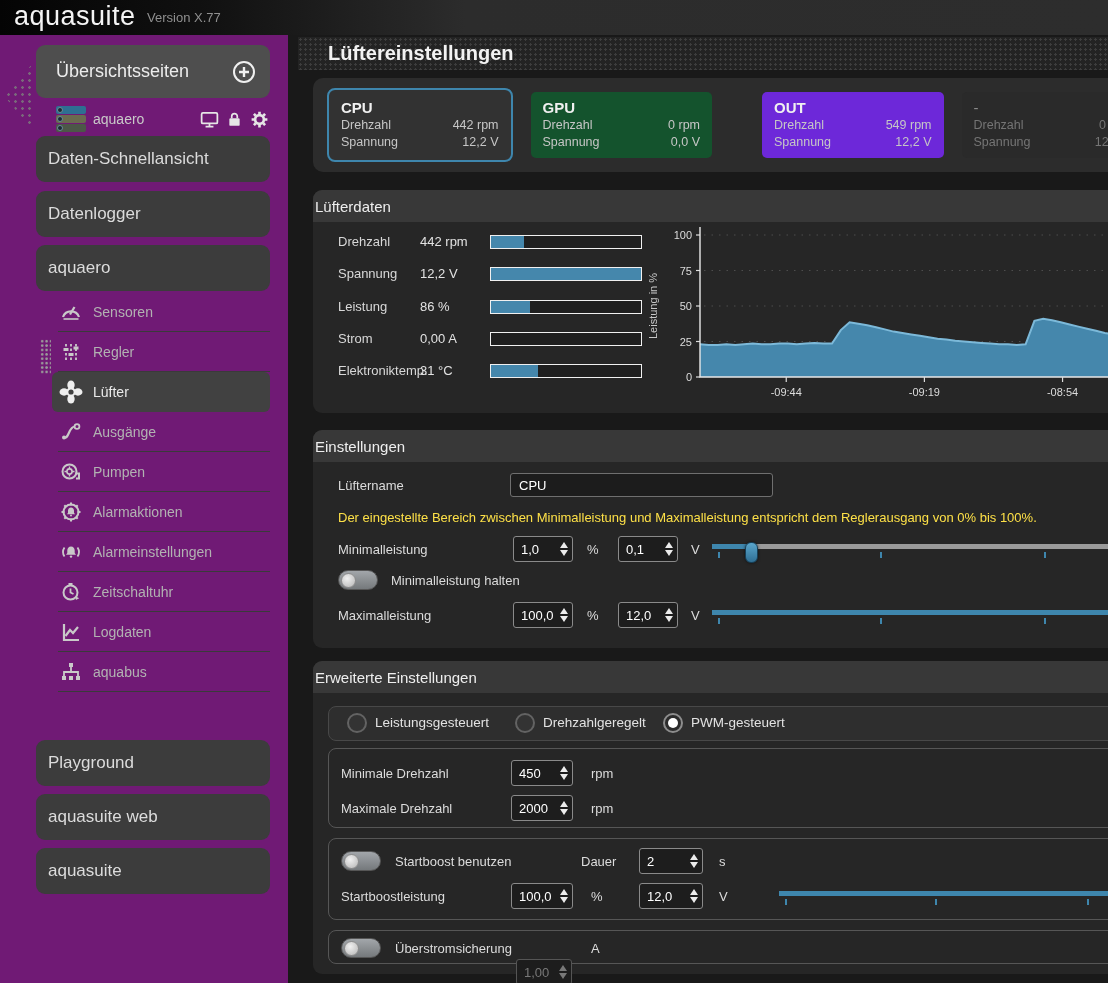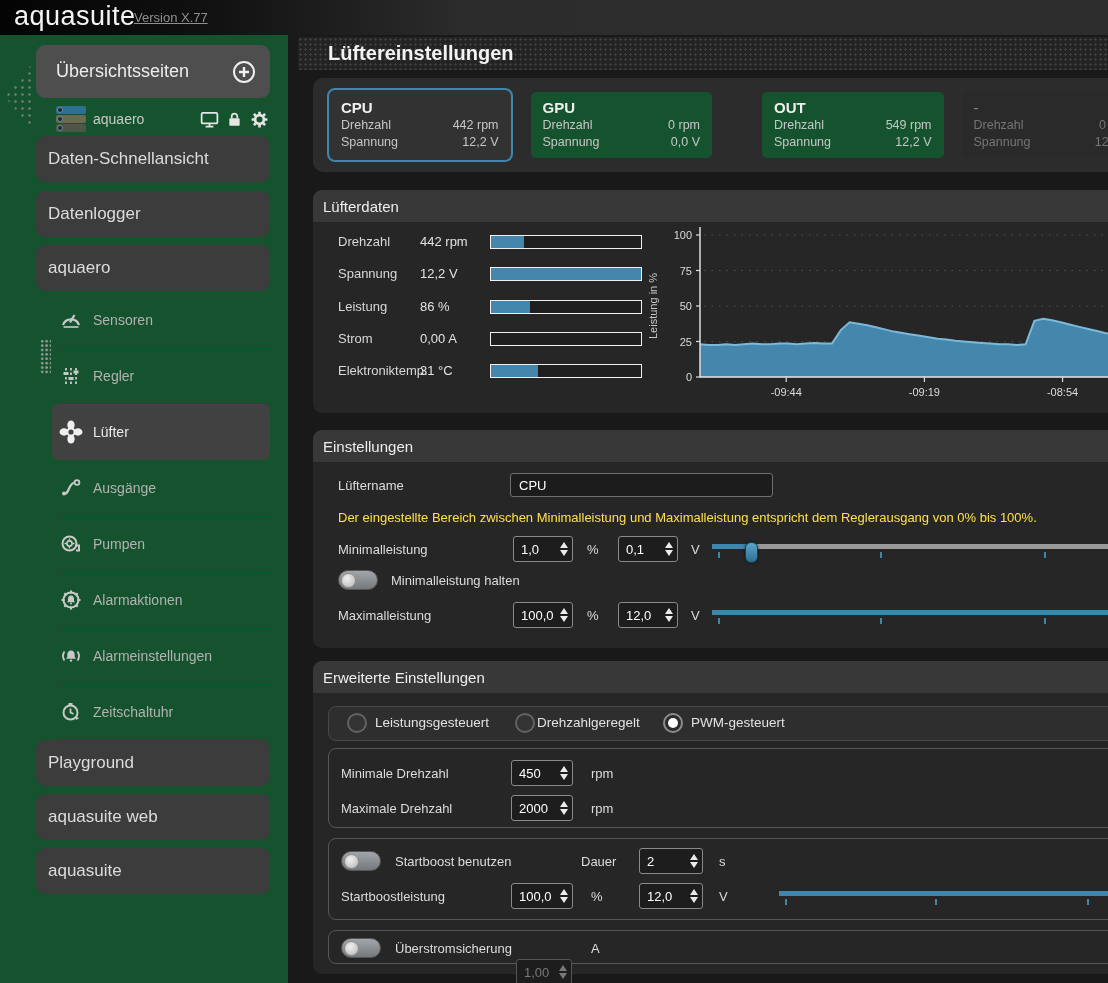--- a/index.html
+++ b/index.html
@@ -3,71 +3,71 @@
 <meta charset="utf-8">
 <style>
   html,body{margin:0;padding:0;background:#111;}
   .app{position:relative;width:1108px;height:983px;overflow:hidden;background:#1a1a1a;
        font-family:"Liberation Sans",sans-serif;color:#ddd;-webkit-font-smoothing:antialiased;}
 
   
   .topbar{position:absolute;left:0;top:0;width:1108px;height:35px;
           background:linear-gradient(90deg,#040404 0%,#101010 18%,#2c2c2c 42%,#2d2d2d 100%);}
   .logo{position:absolute;left:14px;top:1px;font-size:27px;font-weight:300;letter-spacing:.5px;color:#f4f4f4;}
-  .version{position:absolute;left:134px;top:10px;font-size:13px;color:#8f8f8f;text-decoration:underline;}
+  .version{position:absolute;left:147px;top:10px;font-size:13px;color:#8f8f8f;}
 
   
-  .sidebar{position:absolute;left:0;top:35px;width:288px;height:948px;background:#14532d;}
+  .sidebar{position:absolute;left:0;top:35px;width:288px;height:948px;background:#701a75;}
   .deco-arrow{position:absolute;left:5px;top:28px;width:28px;height:68px;
      background-image:radial-gradient(#7d7d7d 1.2px,transparent 1.5px);background-size:7px 7px;
      clip-path:polygon(0 50%,100% 0,100% 100%);opacity:.8;}
   .side-panel{position:absolute;left:36px;width:234px;height:46px;background:#3c3c3c;border-radius:9px;
      font-size:17px;color:#dcdcdc;display:flex;align-items:center;padding:0 12px;box-sizing:border-box;cursor:default;}
   .side-panel.header{height:53px;background:#4e4e4e;padding:0 14px 0 20px;color:#ececec;font-size:18px;}
   .plus-btn{margin-left:auto;width:24px;height:24px;}
   .ovw-row{position:absolute;left:36px;top:66px;width:234px;height:36px;display:flex;align-items:center;}
   .thumb{width:30px;height:27px;margin-left:20px;display:flex;flex-direction:column;gap:1px;}
   .thumb i{height:8px;border-radius:2px;position:relative;}
   .thumb i::before{content:"";position:absolute;left:1px;top:1px;width:6px;height:6px;border-radius:50%;
      background:#1b2a33;border:1px solid #6b8a99;box-sizing:border-box;}
   .thumb i:nth-child(1){background:#2e6f92;}
   .thumb i:nth-child(2){background:#6a6a50;}
   .thumb i:nth-child(3){background:#4c5748;}
   .ovw-label{margin-left:7px;font-size:14px;color:#c9c9c9;}
   .ovw-icons{margin-left:auto;display:flex;align-items:center;gap:5px;}
   .sub-list{position:absolute;left:52px;top:257px;width:218px;}
-  .sub-row{position:relative;height:56px;display:flex;align-items:center;font-size:14px;color:#b2b2b2;cursor:default;}
+  .sub-row{position:relative;height:40px;display:flex;align-items:center;font-size:14px;color:#b2b2b2;cursor:default;}
   .sub-row .sep{position:absolute;left:6px;right:0;bottom:0;height:1px;background:#3a3a3a;}
   .sub-row .ic{width:26px;height:26px;margin-left:6px;display:flex;align-items:center;justify-content:center;}
   .sub-row .lbl{margin-left:9px;}
   .sub-row.selected{background:#414141;border-radius:6px;color:#eaeaea;}
   .sel-dots{position:absolute;left:40px;top:304px;width:11px;height:36px;
      background-image:radial-gradient(#9a9a9a 1.1px,transparent 1.4px);background-size:4.4px 4.4px;}
 
   
   .main{position:absolute;left:288px;top:35px;width:830px;height:948px;background:#191919;}
   .title-strip{position:absolute;left:10px;top:2px;width:820px;height:33px;background:#232323;
      background-image:radial-gradient(#3d3d3d 1px,transparent 1.3px);background-size:5px 5px;
      display:flex;align-items:center;}
   .title-strip span{margin-left:30px;font-size:20px;font-weight:600;color:#f2f2f2;}
 
   .fan-strip{position:absolute;left:25px;top:43px;width:830px;height:94px;background:#2c2c2c;border-radius:10px;
      display:flex;align-items:center;gap:18px;padding-left:14px;box-sizing:border-box;}
   .fan-card{width:170px;height:54px;border-radius:5px;padding:6px 12px;background:#14532d;cursor:default;}
   .fan-card.selected{background:#323232;border:2px solid #3e86ad;border-radius:8px;padding:8px 12px;}
-  .fan-card.lv2{background:#14532d;margin-left:32px;}
+  .fan-card.lv2{background:#6d28d9;margin-left:32px;}
   .fan-card.off{background:#2a2a2a;color:#777;}
   .fc-title{font-size:15px;font-weight:600;color:#f0f0f0;line-height:19px;}
   .off .fc-title{color:#8a8a8a;font-weight:400;}
   .fc-row{display:flex;justify-content:space-between;font-size:12.5px;color:#c6c6c6;line-height:17px;}
   .off .fc-row{color:#757575;}
 
   .panel{position:absolute;left:25px;width:830px;background:#262626;border-radius:9px;}
   .panel-hd{height:32px;background:#383838;border-radius:9px 9px 0 0;display:flex;align-items:center;}
-  .panel-hd span{margin-left:10px;font-size:15px;color:#eeeeee;}
+  .panel-hd span{margin-left:2px;font-size:15px;color:#eeeeee;}
   .panel-bd{position:relative;}
 
   .panel-data{top:155px;height:223px;}
   .panel-data .panel-bd{height:191px;}
   .ld-row{position:absolute;left:0;height:20px;width:340px;}
   .ld-label{position:absolute;left:25px;top:2px;font-size:13px;color:#d8d8d8;}
   .ld-value{position:absolute;left:107px;top:2px;font-size:13px;color:#e2e2e2;}
   .meter{position:absolute;left:177px;top:3px;width:150px;height:12px;border:1px solid #f0f0f0;background:#1f1f1f;}
   .meter-fill{height:100%;background:#4587ac;}
   .chartbox{position:absolute;left:330px;top:0;width:500px;height:191px;}
@@ -503,21 +503,21 @@
 
     <div class="panel panel-adv">
       <div class="panel-hd">
           <span>Erweiterte Einstellungen</span>
         </div>
       <div class="panel-bd">
         <div class="radio-bar">
           <span class="radio" style="left:18px"></span>
           <span class="radio-lbl" style="left:46px">Leistungsgesteuert</span>
           <span class="radio" style="left:186px"></span>
-          <span class="radio-lbl" style="left:208px">Drehzahlgeregelt</span>
+          <span class="radio-lbl" style="left:214px">Drehzahlgeregelt</span>
           <span class="radio checked" style="left:334px"></span>
           <span class="radio-lbl" style="left:362px">PWM-gesteuert</span>
         </div>
 
         <div class="grp" style="top:55px;height:80px">
           <span class="f-label" style="left:12px;top:17px">Minimale Drehzahl</span>
           <div class="spin" style="left:182px;top:11px;width:62px">
             <span class="v">450</span>
             <span class="arr">
                 <i class="tri-up"></i>

